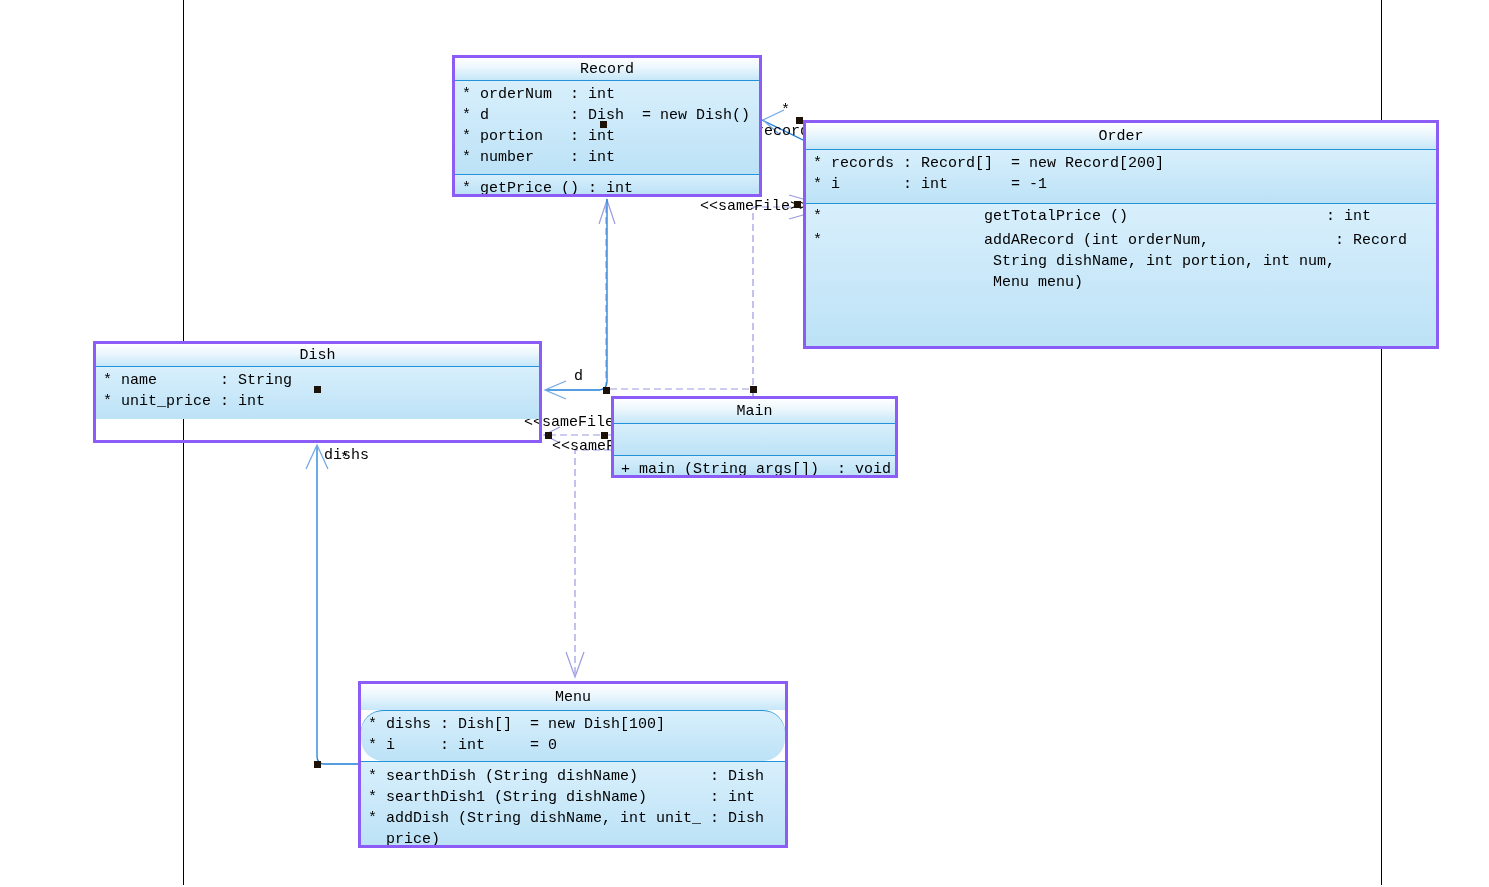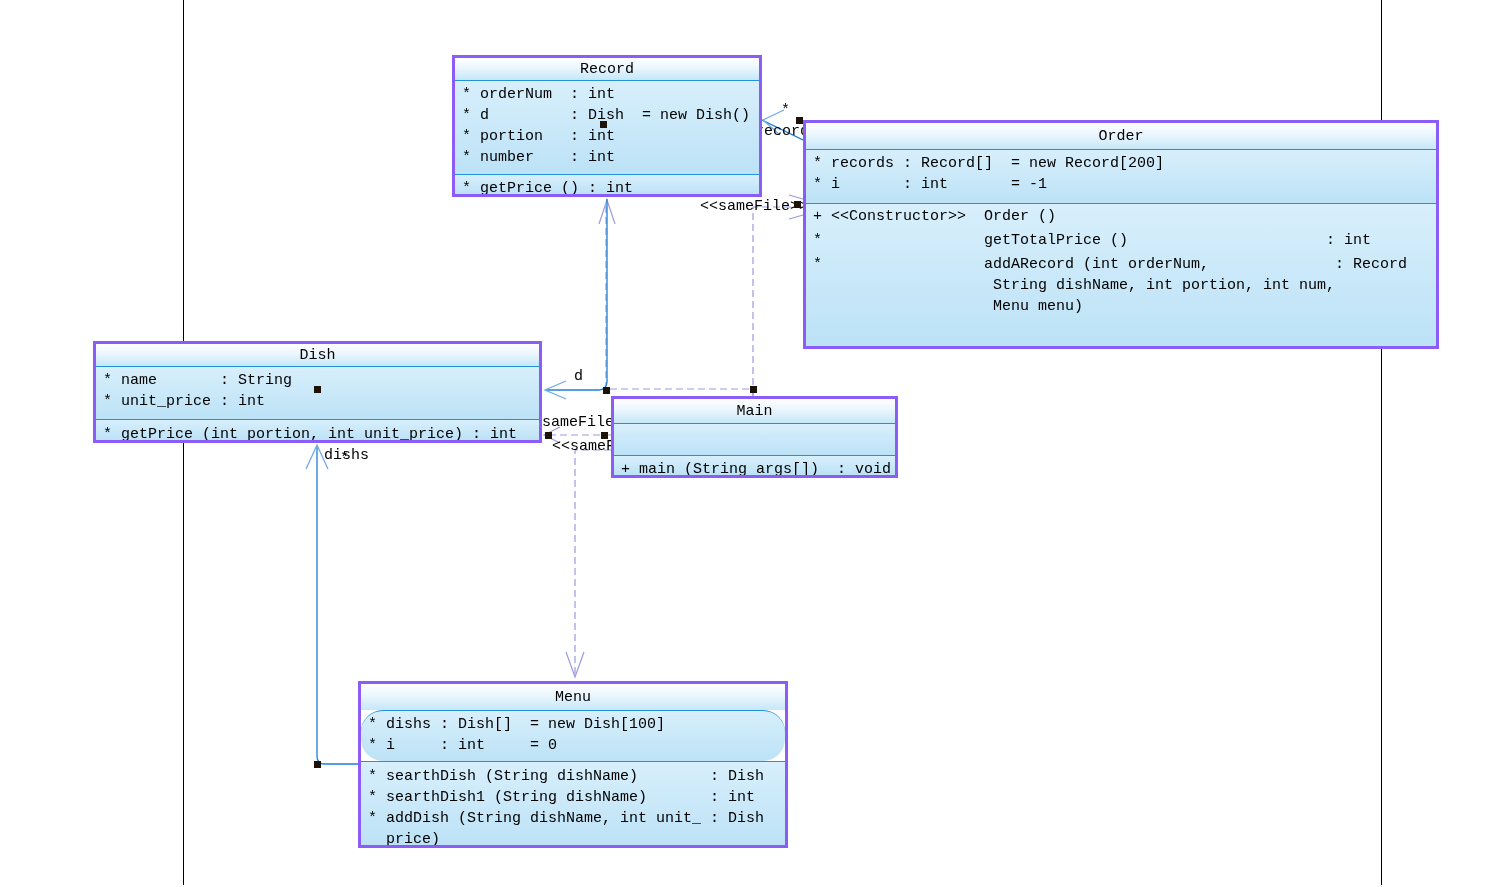--- a/index.html
+++ b/index.html
@@ -114,36 +114,32 @@
   </div>
 </div>
 
 <div id="class-order" class="uml-box">
   <div class="uml-title">Order</div>
   <div class="uml-sec sec-attrs">
     <pre>* records : Record[]  = new Record[200]
 * i       : int       = -1</pre>
   </div>
   <div class="uml-sec sec-methods">
-    <pre class="grp">+ &lt;&lt;Constructor&gt;&gt;  Order ()</pre>
     <pre class="grp">*                  getTotalPrice ()                      : int</pre>
     <pre class="grp">*                  addARecord (int orderNum,              : Record
                     String dishName, int portion, int num,
                     Menu menu)</pre>
   </div>
 </div>
 
 <div id="class-dish" class="uml-box">
   <div class="uml-title">Dish</div>
   <div class="uml-sec sec-attrs">
     <pre>* name       : String
 * unit_price : int</pre>
-  </div>
-  <div class="uml-sec sec-methods">
-    <pre>* getPrice (int portion, int unit_price) : int</pre>
   </div>
 </div>
 
 <div id="class-main" class="uml-box">
   <div class="uml-title">Main</div>
   <div class="uml-sec sec-attrs"></div>
   <div class="uml-sec sec-methods">
     <pre>+ main (String args[])  : void</pre>
   </div>
 </div>

